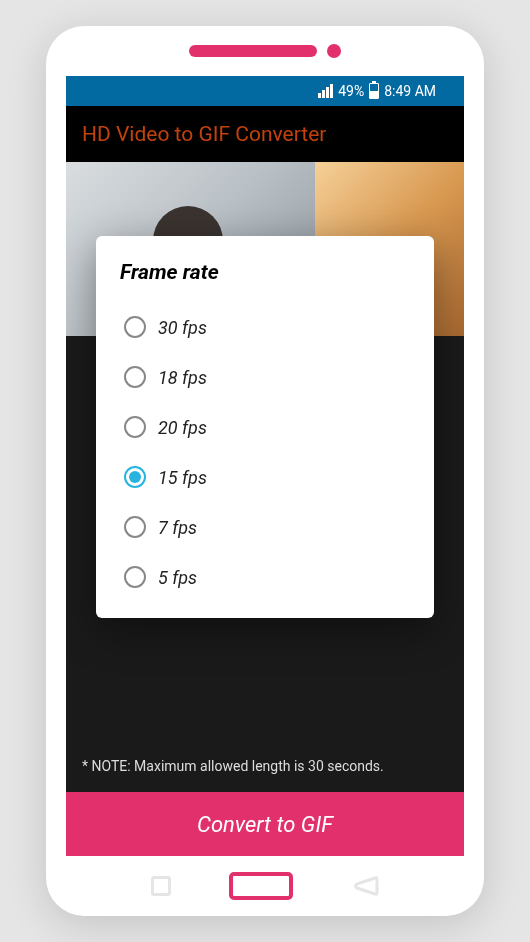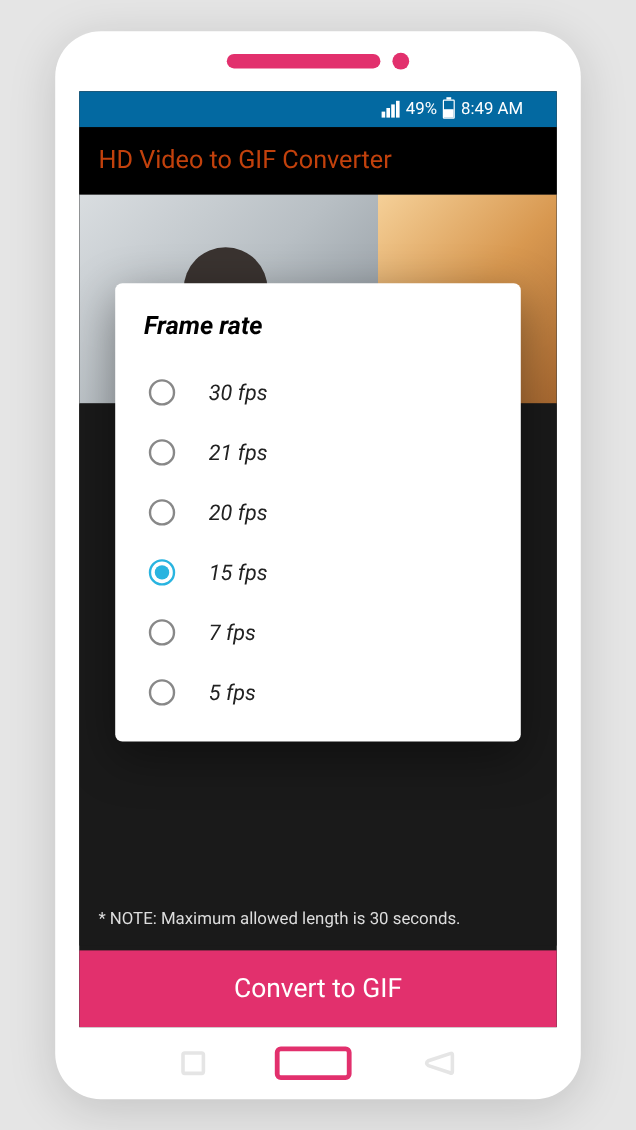--- a/index.html
+++ b/index.html
@@ -166,20 +166,21 @@
       left: 0;
       right: 0;
       height: 64px;
       background: #e2306d;
       color: #fff;
       display: flex;
       align-items: center;
       justify-content: center;
       font-size: 22px;
       border: none;
+      font-style: italic;
     }
     .dialog {
       position: absolute;
       top: 160px;
       left: 30px;
       right: 30px;
       background: #fff;
       border-radius: 6px;
       box-shadow: 0 12px 40px rgba(0,0,0,0.4);
       padding: 24px 24px 16px 24px;
@@ -187,21 +188,21 @@
     }
     .dialog-title {
       font-size: 21px;
       font-weight: 700;
       color: #000;
       margin-bottom: 18px;
     }
     .radio-option {
       display: flex;
       align-items: center;
-      gap: 28px;
+      gap: 12px;
       padding: 14px 4px;
     }
     .radio {
       width: 22px;
       height: 22px;
       border: 2px solid #888;
       border-radius: 50%;
       display: flex;
       align-items: center;
       justify-content: center;
@@ -297,21 +298,21 @@
 
     <div class="dialog">
       <div class="dialog-title">Frame rate</div>
       <div id="radio-list">
           <div class="radio-option">
             <div class="radio"></div>
             <span class="radio-label">30 fps</span>
           </div>
           <div class="radio-option">
             <div class="radio"></div>
-            <span class="radio-label">21 fps</span>
+            <span class="radio-label">18 fps</span>
           </div>
           <div class="radio-option">
             <div class="radio"></div>
             <span class="radio-label">20 fps</span>
           </div>
           <div class="radio-option">
             <div class="radio selected"></div>
             <span class="radio-label">15 fps</span>
           </div>
           <div class="radio-option">

